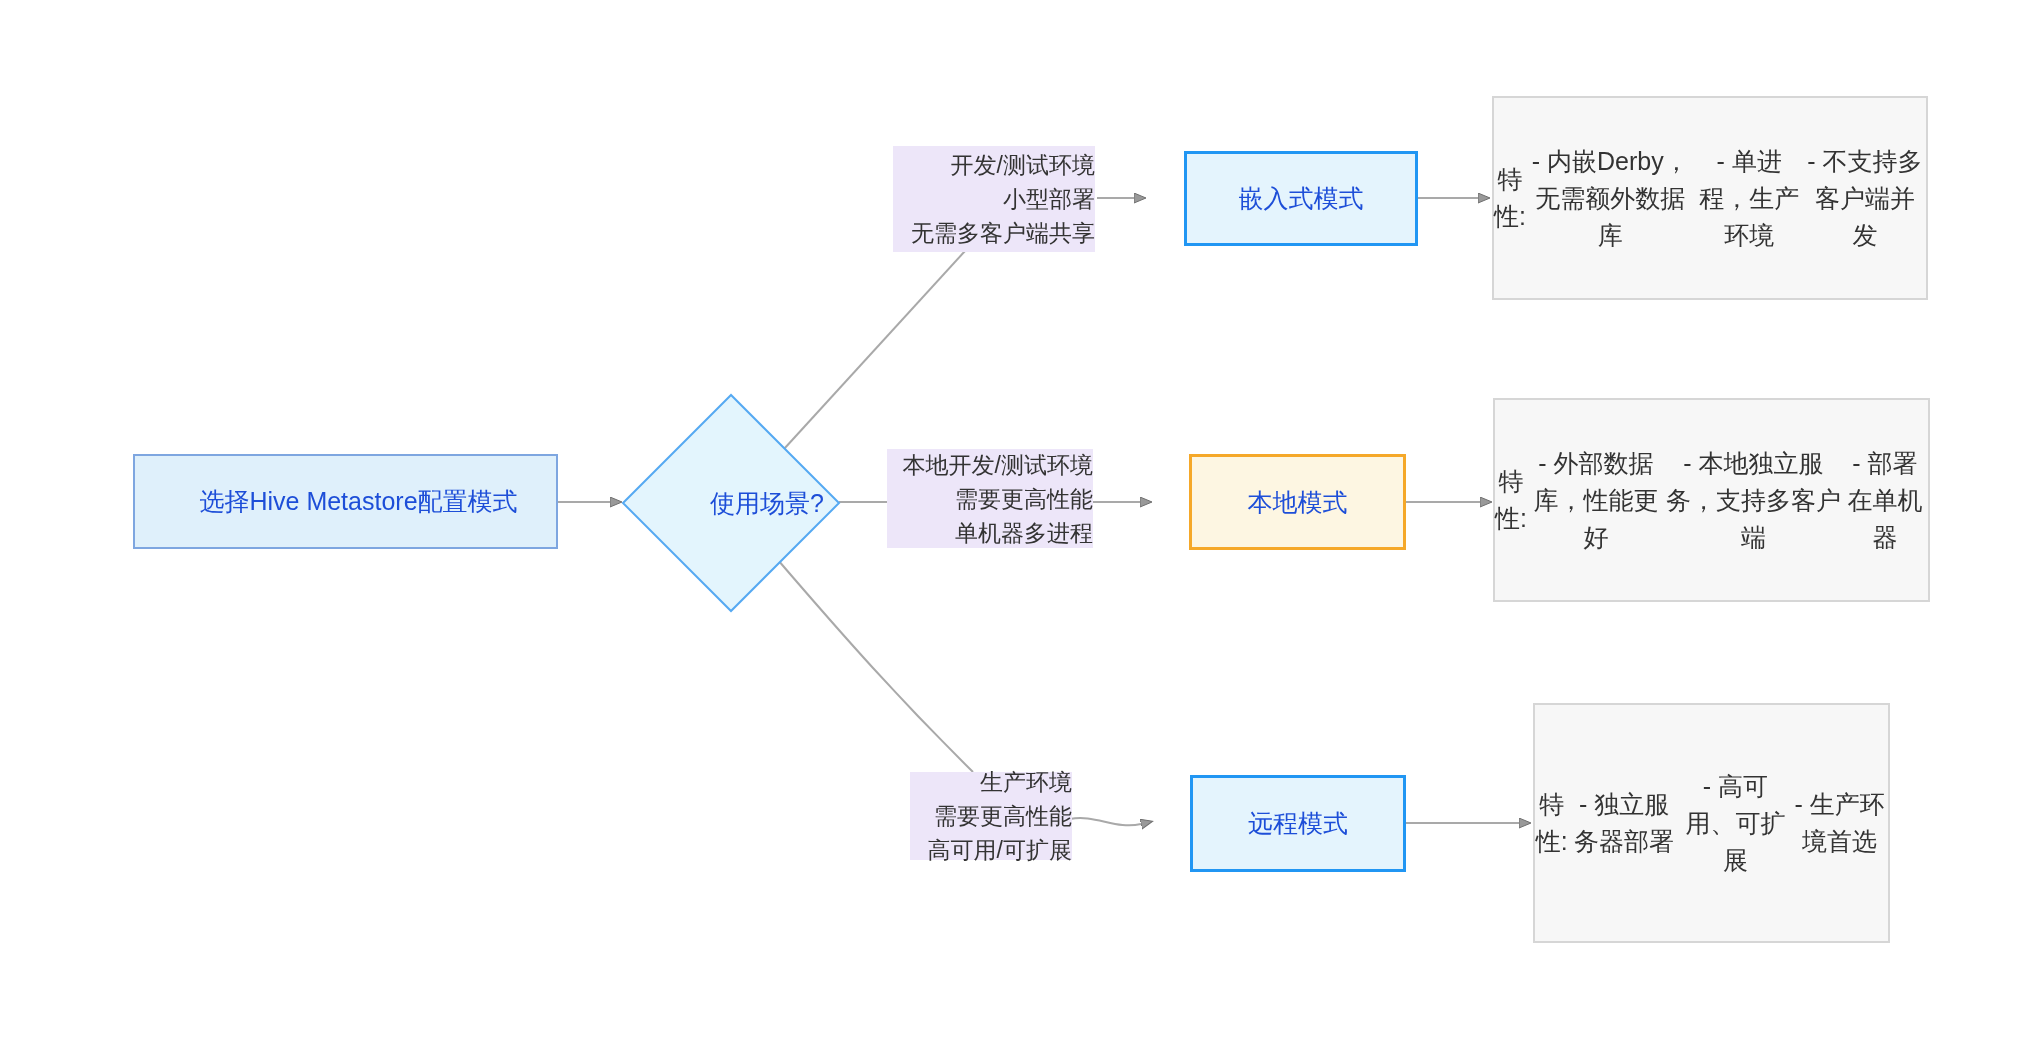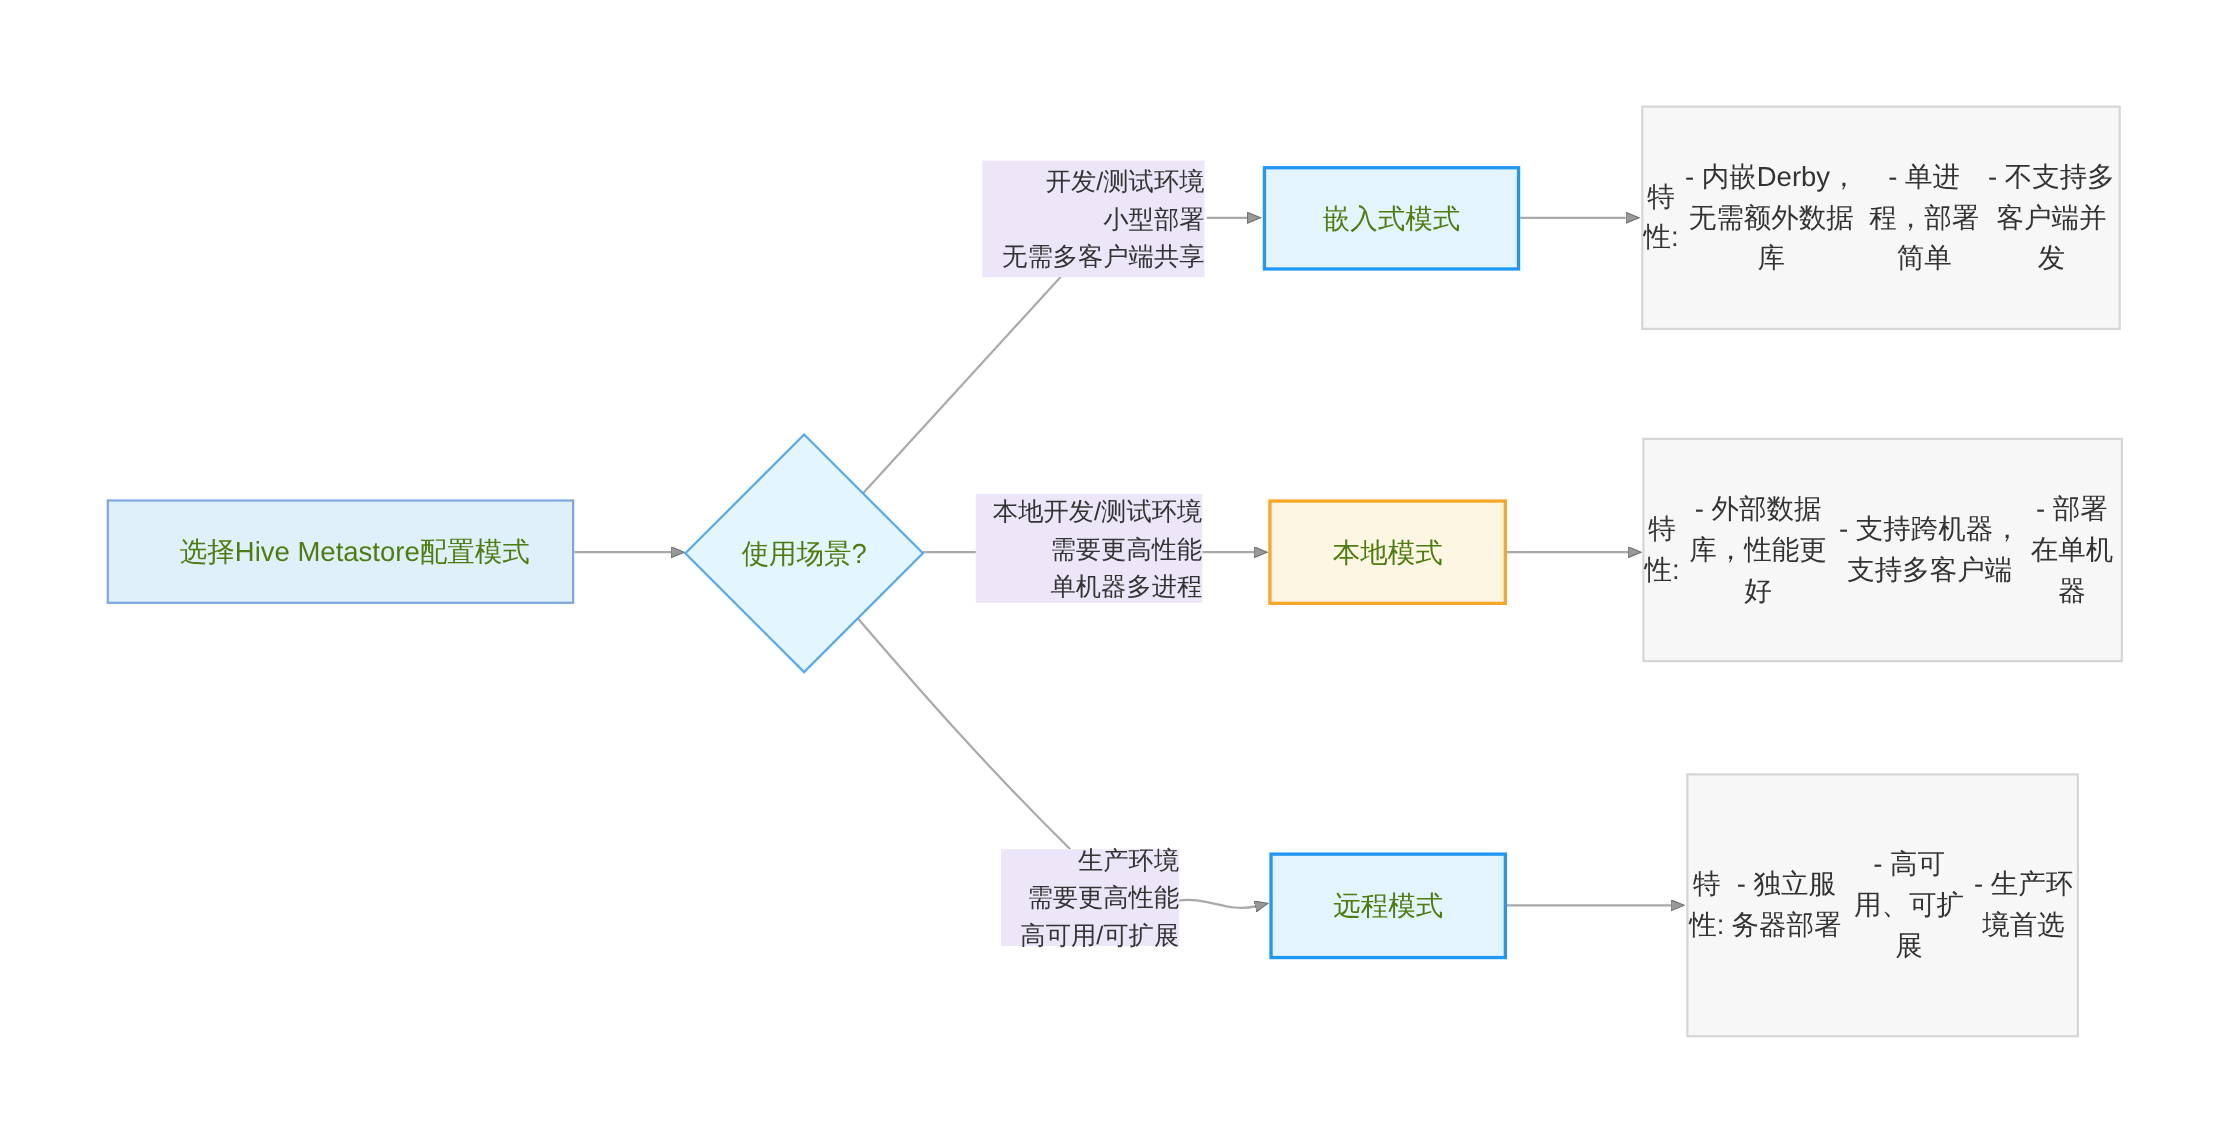--- a/index.html
+++ b/index.html
@@ -3,21 +3,21 @@
 <meta charset="utf-8">
 <style>
   html,body{margin:0;padding:0;background:#ffffff;}
   .canvas{
     position:relative;width:2026px;height:1040px;background:#ffffff;overflow:hidden;
     font-family:"Liberation Sans","DejaVu Sans",sans-serif;color:#333333;
   }
   .edges{position:absolute;left:0;top:0;width:2026px;height:1040px;}
   .node{
     position:absolute;display:flex;align-items:center;justify-content:center;
-    text-align:center;box-sizing:border-box;font-size:25px;color:#4d7c0f;
+    text-align:center;box-sizing:border-box;font-size:25px;color:#1d4ed8;margin-left:36px;
   }
   .start-node{background:#dff0fb;border:2px solid #7ea6e0;padding-left:26px;}
   .mode-blue{background:#e4f4fd;border:3px solid #2196f3;}
   .mode-orange{background:#fdf6e2;border:3px solid #f5a829;}
   .decision-text{background:transparent;font-size:25px;}
   .edge-label{
     position:absolute;display:flex;flex-direction:column;align-items:flex-end;justify-content:center;
     background:#ede6f9;box-sizing:border-box;text-align:center;
     font-size:23px;line-height:34px;color:#333333;
   }
@@ -76,38 +76,38 @@
     <div>无需多客户端共享</div>
   </div>
 
   <div class="node mode-blue" style="left:1148px;top:151px;width:234px;height:95px;">
     <span>嵌入式模式</span>
   </div>
 
   <div class="feature-box" style="left:1492px;top:96px;width:436px;height:204px;">
     <div>特性:</div>
     <div>- 内嵌Derby，无需额外数据库</div>
-    <div>- 单进程，部署简单</div>
+    <div>- 单进程，生产环境</div>
     <div>- 不支持多客户端并发</div>
   </div>
 
   <div class="edge-label" style="left:887px;top:449px;width:206px;height:99px;">
     <div>本地开发/测试环境</div>
     <div>需要更高性能</div>
     <div>单机器多进程</div>
   </div>
 
   <div class="node mode-orange" style="left:1153px;top:454px;width:217px;height:96px;">
     <span>本地模式</span>
   </div>
 
   <div class="feature-box" style="left:1493px;top:398px;width:437px;height:204px;">
     <div>特性:</div>
     <div>- 外部数据库，性能更好</div>
-    <div>- 支持跨机器，支持多客户端</div>
+    <div>- 本地独立服务，支持多客户端</div>
     <div>- 部署在单机器</div>
   </div>
 
   <div class="edge-label" style="left:910px;top:772px;width:162px;height:88px;">
     <div>生产环境</div>
     <div>需要更高性能</div>
     <div>高可用/可扩展</div>
   </div>
 
   <div class="node mode-blue" style="left:1154px;top:775px;width:216px;height:97px;">

